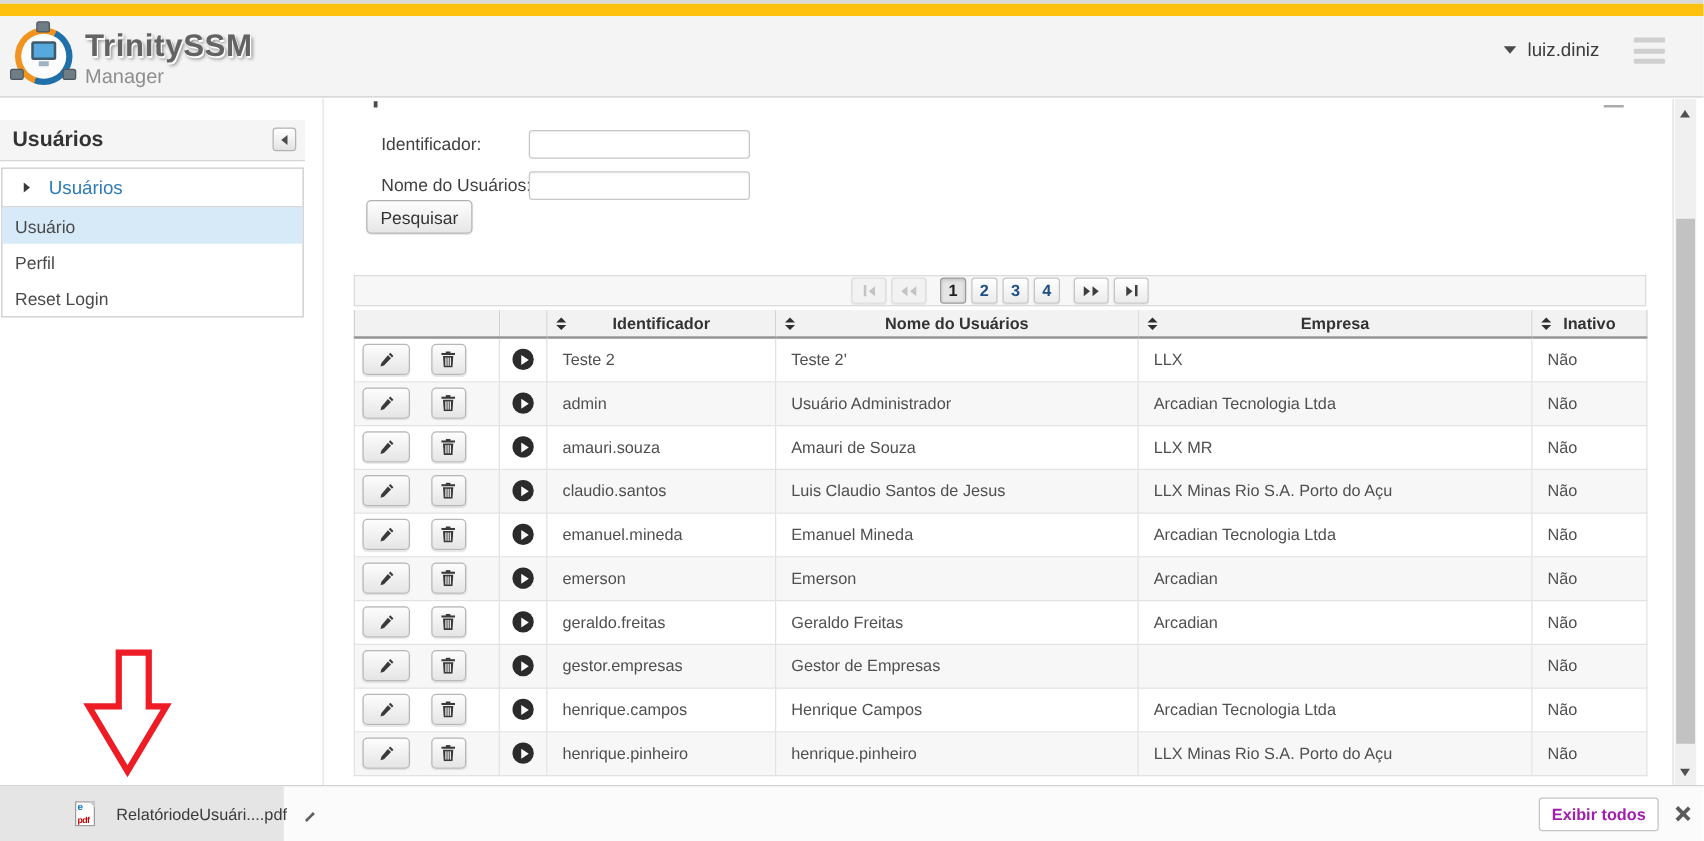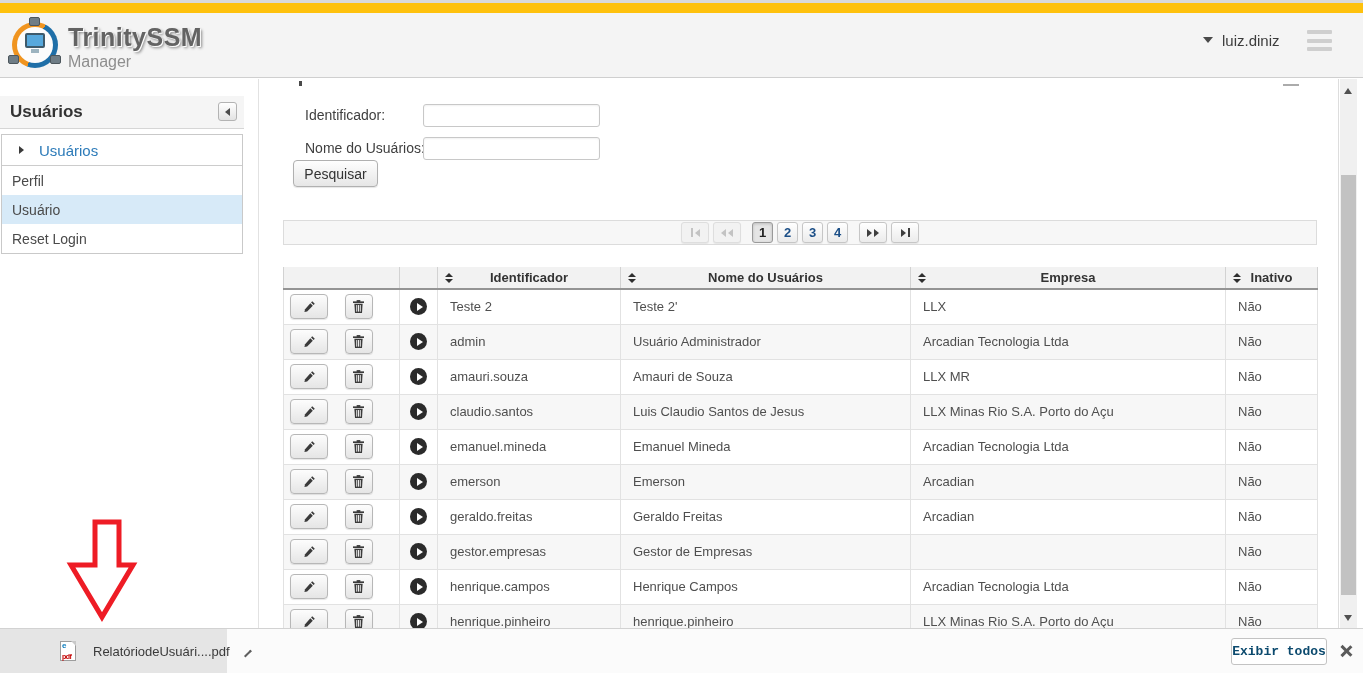--- a/index.html
+++ b/index.html
@@ -68,21 +68,21 @@
   .pg-page { min-width:21px; width:21px; font-size:13px; font-weight:bold; color:#1c4f87; font-family:inherit; }
   .pg-page.active { background:#e5e5e5; border-color:#9a9a9a; color:#222; box-shadow:inset 0 1px 3px rgba(0,0,0,.18); }
   .gap-l { margin-left:7px; } .gap-r { margin-right:7px; }
   .tri { width:0; height:0; border-top:4px solid transparent; border-bottom:4px solid transparent; }
   .tri.r { border-left:5px solid #3e3e3e; } .tri.l { border-right:5px solid #3e3e3e; }
   .pgbar { width:2px; height:9px; background:#3e3e3e; }
   .pg-btn.disabled .tri.l { border-right-color:#c3c3c3; }
   .pg-btn.disabled .pgbar { background:#c3c3c3; }
 
   
-  .users-table-wrap { position:absolute; left:283px; top:248px; width:1034px;margin-top:19px; }
+  .users-table-wrap { position:absolute; left:283px; top:248px; width:1034px; }
   table { border-collapse:collapse; table-layout:fixed; width:100%; }
   thead th { height:22px; background:#f2f2f2; border-bottom:2px solid #949494; border-right:1px solid #d2d2d2;
              border-left:1px solid #d2d2d2; font-size:13px; color:#333; font-weight:bold; position:relative; text-align:center; }
   tbody td { height:35px; border:1px solid #e2e2e2; font-size:13px; color:#4f4f4f; padding-left:12px;
              white-space:nowrap; overflow:hidden; }
   tr.even { background:#f7f7f7; } tr.odd { background:#fff; }
   .sort-icon { position:absolute; left:7px; top:50%; transform:translateY(-50%); display:flex; flex-direction:column; gap:2px; }
   .sort-icon i { display:block; width:0; height:0; border-left:4px solid transparent; border-right:4px solid transparent; }
   .sort-icon .up { border-bottom:4px solid #2f2f2f; } .sort-icon .dn { border-top:4px solid #2f2f2f; }
 
@@ -108,21 +108,21 @@
   .download-bar { position:absolute; left:0; top:628px; width:1363px; height:45px; background:#fbfbfb; border-top:1px solid #d2d2d2; }
   .download-item { position:absolute; left:0; top:0; width:227px; height:44px; background:#e5e5e5; display:flex; align-items:center; cursor:pointer; }
   .pdf-icon { margin-left:60px; width:16px; height:20px; background:#fff; border:1px solid #9d9d9d; position:relative; flex:none; }
   .pdf-icon .fold { position:absolute; right:-1px; top:-1px; width:0; height:0; border-left:5px solid transparent; border-top:5px solid #c9c9c9; }
   .pdf-icon .e-mark { position:absolute; left:1px; top:-1px; font-size:8px; font-weight:bold; color:#0a7cbd; }
   .pdf-icon .pdf-mark { position:absolute; left:1px; bottom:0px; font-size:7px; font-weight:bold; color:#c40000; letter-spacing:-.5px; }
   .dl-filename { margin-left:17px; font-size:13px; color:#3a3a3a; }
   .chevron-up { margin-left:19px; width:9px; height:9px; border-left:2px solid #5f5f5f; border-top:2px solid #5f5f5f;
                 transform:rotate(45deg) translateY(3px); cursor:pointer; }
   .show-all-button { position:absolute; left:1231px; top:9px; width:96px; height:27px; background:#fff; border:1px solid #c3c3c3;
-                     border-radius:3px; font-size:13px; font-weight:bold; color:#0c4a6e; cursor:pointer; font-family:Liberation Mono, monospace; }
+                     border-radius:3px; font-size:13px; font-weight:bold; color:#a21caf; cursor:pointer; font-family:Liberation Sans, sans-serif; }
   .close-dl { position:absolute; left:1338px; top:14px; width:16px; height:16px; cursor:pointer; }
   .close-dl::before, .close-dl::after { content:""; position:absolute; left:7px; top:1px; width:2.5px; height:14px; background:#5a5a5a; }
   .close-dl::before { transform:rotate(45deg); } .close-dl::after { transform:rotate(-45deg); }
 
   
   .annotation-arrow { position:absolute; left:64px; top:518px; }
 </style>
 </head>
 <body>
 
@@ -159,22 +159,22 @@
     <div class="collapse-btn">
       <span class="tri-left-sm"></span>
     </div>
   </div>
   <div class="sidebar-panel">
     <div class="accordion-header">
       <span class="tri-right-sm"></span>
       <span class="label">Usuários</span>
     </div>
     <div id="sidebar-menu">
+        <div class="side-item selected">Usuário</div>
         <div class="side-item">Perfil</div>
-        <div class="side-item selected">Usuário</div>
         <div class="side-item">Reset Login</div>
       </div>
   </div>
 
   <div class="content-divider"></div>
   <div class="scroll-remnant"></div>
   <div class="panel-collapse-dash"></div>
 
   <div class="form-label lbl-1">Identificador:</div>
   <input class="text-input inp-1" type="text" value="" style="">

